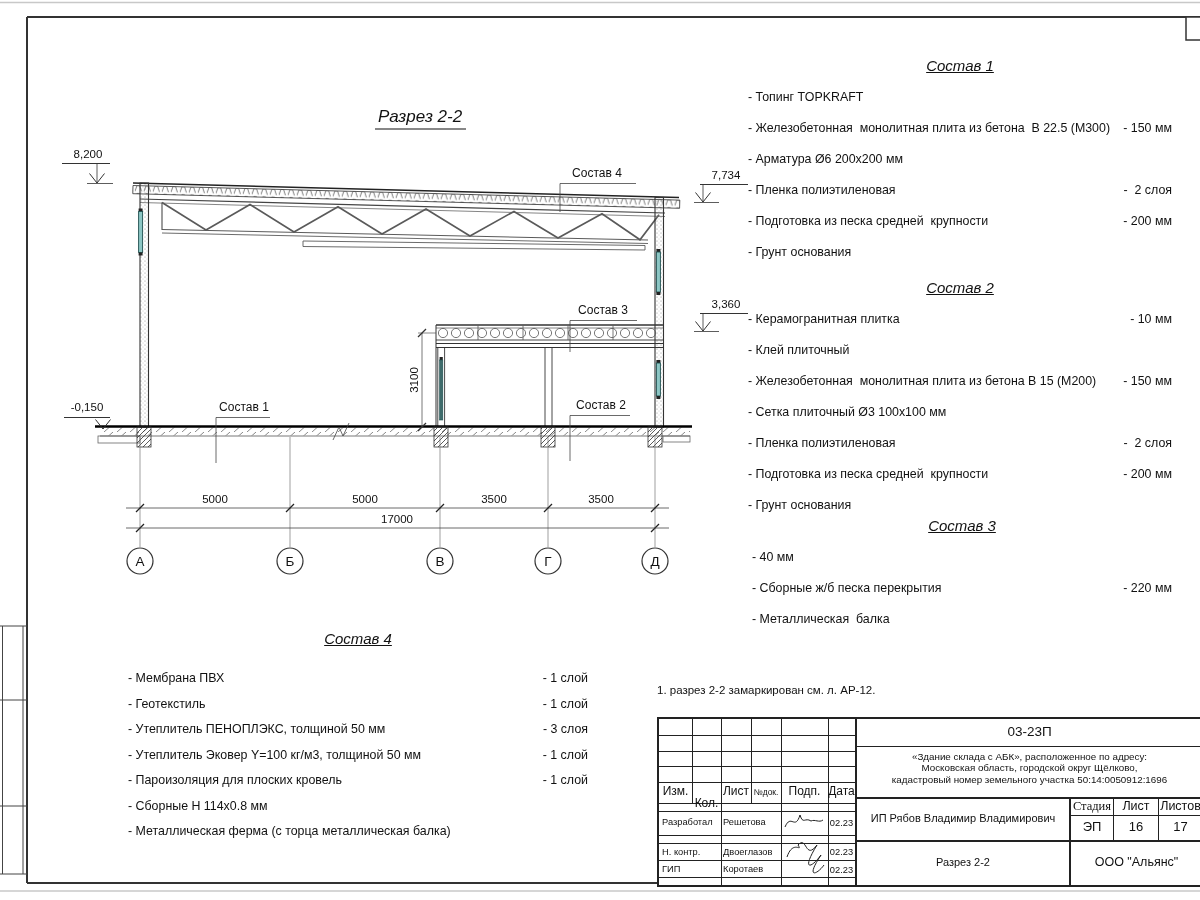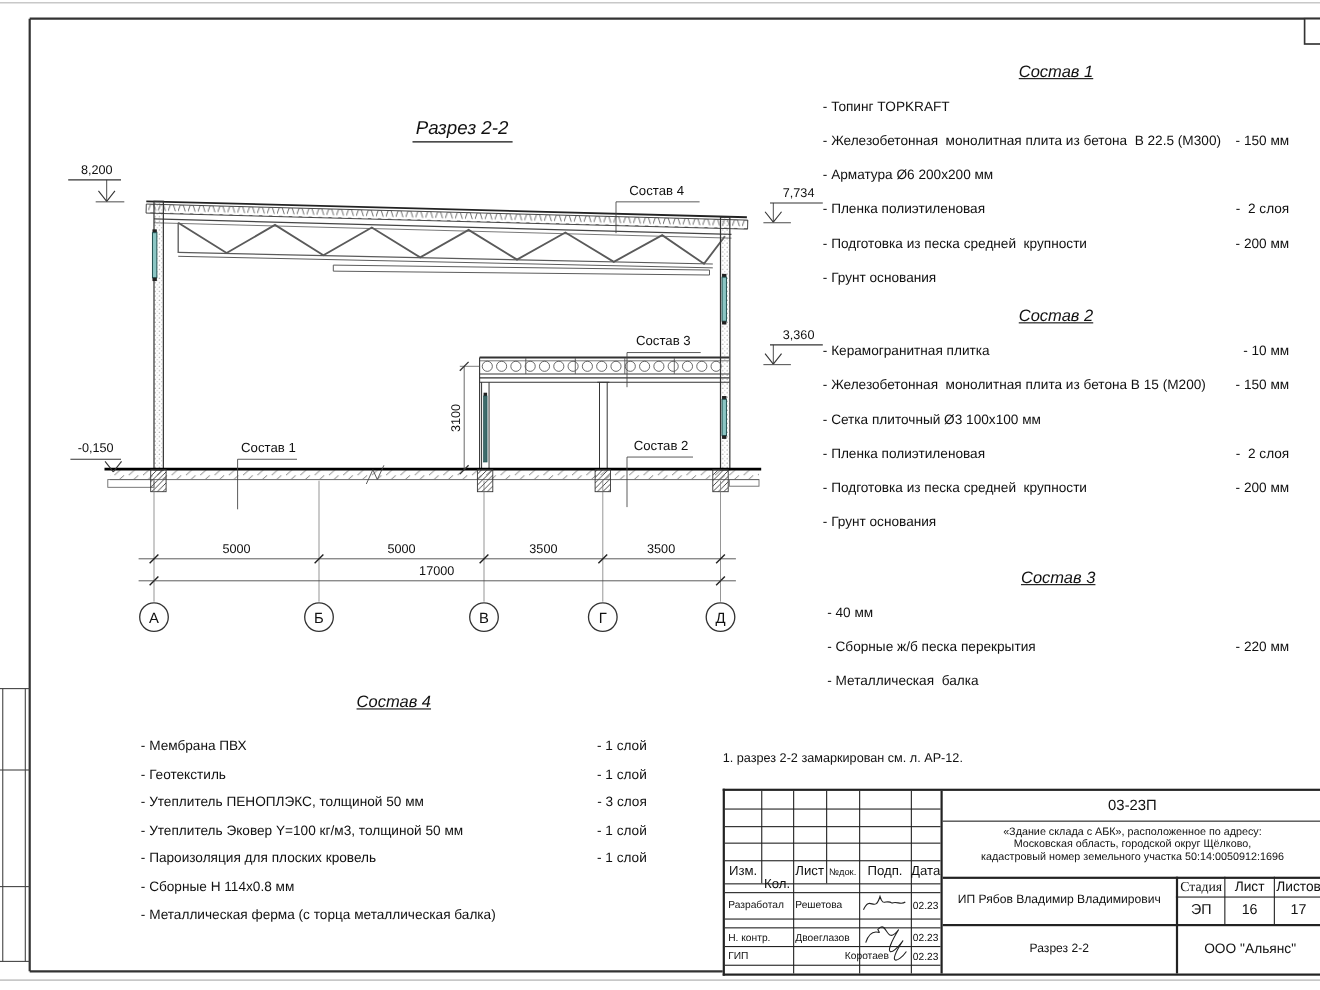--- a/index.html
+++ b/index.html
@@ -267,20 +267,21 @@
     <div class="ci"><span>- Пленка полиэтиленовая</span><span>-  2 слоя</span></div>
     <div class="ci"><span>- Подготовка из песка средней  крупности</span><span>- 200 мм</span></div>
     <div class="ci"><span>- Грунт основания</span><span></span></div>
   </div>
 </div>
 
 <div class="comp-list" style="left:748px;top:279px;width:424px;">
   <div class="comp-header">Состав 2</div>
   <div class="comp-items">
     <div class="ci"><span>- Керамогранитная плитка</span><span>- 10 мм</span></div>
+    <div class="ci"><span>- Клей плиточный</span><span></span></div>
     <div class="ci"><span>- Железобетонная  монолитная плита из бетона В 15 (М200)</span><span>- 150 мм</span></div>
     <div class="ci"><span>- Сетка плиточный Ø3 100х100 мм</span><span></span></div>
     <div class="ci"><span>- Пленка полиэтиленовая</span><span>-  2 слоя</span></div>
     <div class="ci"><span>- Подготовка из песка средней  крупности</span><span>- 200 мм</span></div>
     <div class="ci"><span>- Грунт основания</span><span></span></div>
   </div>
 </div>
 
 <div class="comp-list" style="left:752px;top:517px;width:420px;">
   <div class="comp-header">Состав 3</div>
@@ -340,21 +341,21 @@
   <span class="tbt" style="left:122px;top:66px;width:47px;font-size:12px;">Подп.</span>
   <span class="tbt" style="left:169px;top:66px;width:27px;font-size:12px;">Дата</span>
 
   <span class="tbt" style="left:1px;top:98px;width:60px;font-size:9.3px;text-align:left;padding-left:2px;">Разработал</span>
   <span class="tbt" style="left:64px;top:98px;width:57px;font-size:9.3px;text-align:left;">Решетова</span>
   <span class="tbt" style="left:169px;top:99px;width:27px;font-size:9.3px;">02.23</span>
   <span class="tbt" style="left:1px;top:128px;width:60px;font-size:9.3px;text-align:left;padding-left:2px;">Н. контр.</span>
   <span class="tbt" style="left:64px;top:128px;width:57px;font-size:9.3px;text-align:left;">Двоеглазов</span>
   <span class="tbt" style="left:169px;top:128px;width:27px;font-size:9.3px;">02.23</span>
   <span class="tbt" style="left:1px;top:145px;width:60px;font-size:9.3px;text-align:left;padding-left:2px;">ГИП</span>
-  <span class="tbt" style="left:64px;top:145px;width:57px;font-size:9.3px;text-align:left;padding-left:45px;">Коротаев</span>
+  <span class="tbt" style="left:64px;top:145px;width:57px;font-size:9.3px;text-align:left;">Коротаев</span>
   <span class="tbt" style="left:169px;top:146px;width:27px;font-size:9.3px;">02.23</span>
 
   <svg class="abs" style="left:122px;top:86px;" width="47" height="78" viewBox="0 0 47 78">
     <path d="M4,22 C10,8 14,26 19,10 C22,20 24,12 30,16 C34,14 38,18 42,15" stroke="#222" stroke-width="1" fill="none"></path>
     <path d="M6,52 C12,34 22,48 17,40 C26,30 24,56 36,40 C20,66 30,64 40,50 C24,74 36,70 43,60" stroke="#222" stroke-width="1" fill="none"></path>
   </svg>
 
   <span class="tbt" style="left:198px;top:5px;width:345px;font-size:13.5px;">03-23П</span>
   <div class="tbt" style="left:200px;top:32px;width:341px;font-size:9.8px;">
     <div>«Здание склада с АБК», расположенное по адресу:</div>

